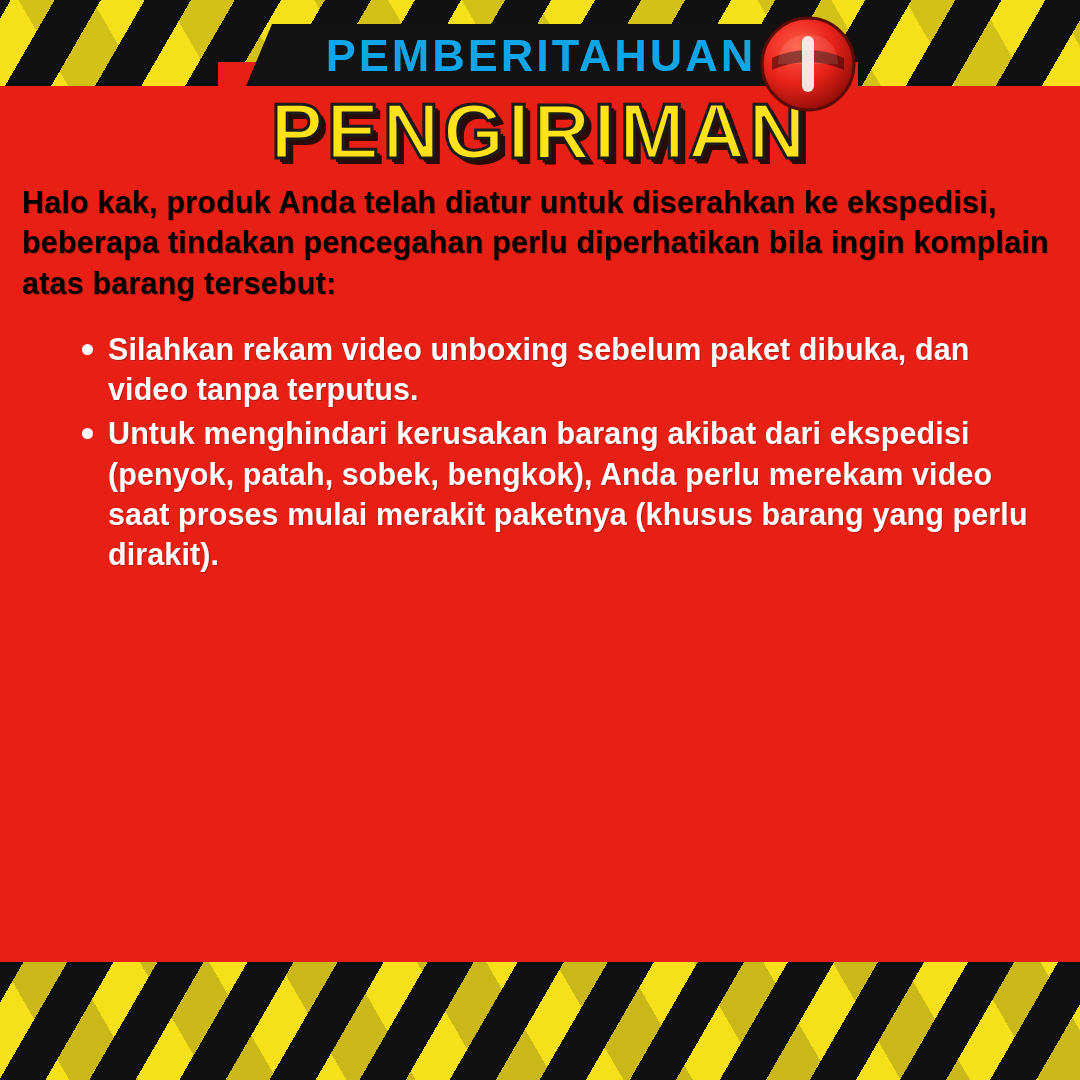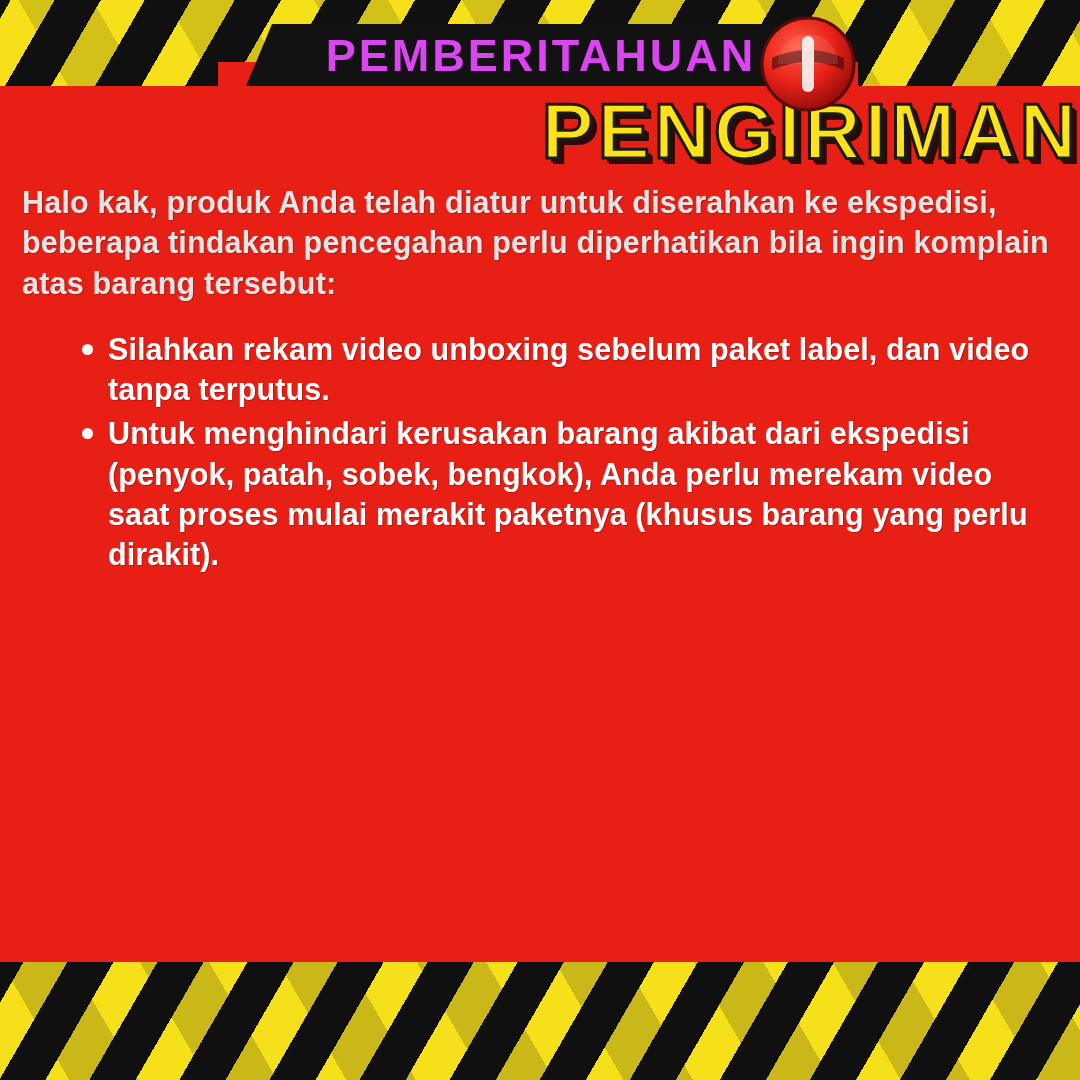--- a/index.html
+++ b/index.html
@@ -85,21 +85,21 @@
     width: 590px;
     height: 62px;
     background: #121212;
     z-index: 4;
     clip-path: polygon(26px 0, 564px 0, 590px 100%, 0 100%);
     display: flex;
     align-items: center;
     justify-content: center;
   }
   .ribbon-text {
-    color: #d946ef;
+    color: #0ea5e9;
     font-size: 45px;
     font-weight: bold;
     letter-spacing: 3px;
     line-height: 1;
     white-space: nowrap;
     font-family: "Liberation Sans", sans-serif;
   }
 
   
   .headline-band {
@@ -119,21 +119,21 @@
     height: 34px;
     background: #E81F15;
     z-index: 3;
   }
 
   .headline {
     position: absolute;
     top: 92px;
     left: 0;
     width: 1080px;
-    text-align: right;
+    text-align: center;
     z-index: 6;
   }
   .headline-text {
     display: inline-block;
     color: #FFE21A;
     font-size: 78px;
     font-weight: bold;
     letter-spacing: 4px;
     line-height: 1;
     -webkit-text-stroke: 3px #1b1b1b;
@@ -157,21 +157,21 @@
   .content {
     position: absolute;
     top: 182px;
     left: 0;
     width: 1080px;
     padding: 0 26px 0 22px;
     box-sizing: border-box;
     z-index: 5;
   }
   .intro {
-    color: #e5e5e5;
+    color: #000000;
     font-size: 30.5px;
     font-weight: bold;
     line-height: 1.32;
     letter-spacing: .2px;
     margin: 0 0 26px 0;
     text-shadow: 1px 1px 0 rgba(0,0,0,.22);
   }
   ul.points {
     margin: 0;
     padding: 0 0 0 60px;
@@ -229,19 +229,19 @@
     </svg>
   </div>
 
   <div class="headline">
     <span class="headline-text">PENGIRIMAN</span>
   </div>
 
   <div class="content">
     <p class="intro">Halo kak, produk Anda telah diatur untuk diserahkan ke ekspedisi, beberapa tindakan pencegahan perlu diperhatikan bila ingin komplain atas barang tersebut:</p>
     <ul class="points">
-      <li>Silahkan rekam video unboxing sebelum paket label, dan video tanpa terputus.</li>
+      <li>Silahkan rekam video unboxing sebelum paket dibuka, dan video tanpa terputus.</li>
       <li>Untuk menghindari kerusakan barang akibat dari ekspedisi (penyok, patah, sobek, bengkok), Anda perlu merekam video saat proses mulai merakit paketnya (khusus barang yang perlu dirakit).</li>
     </ul>
   </div>
 
   <div class="hazard hazard-bottom"></div>
 </div>
 
 </body></html>

